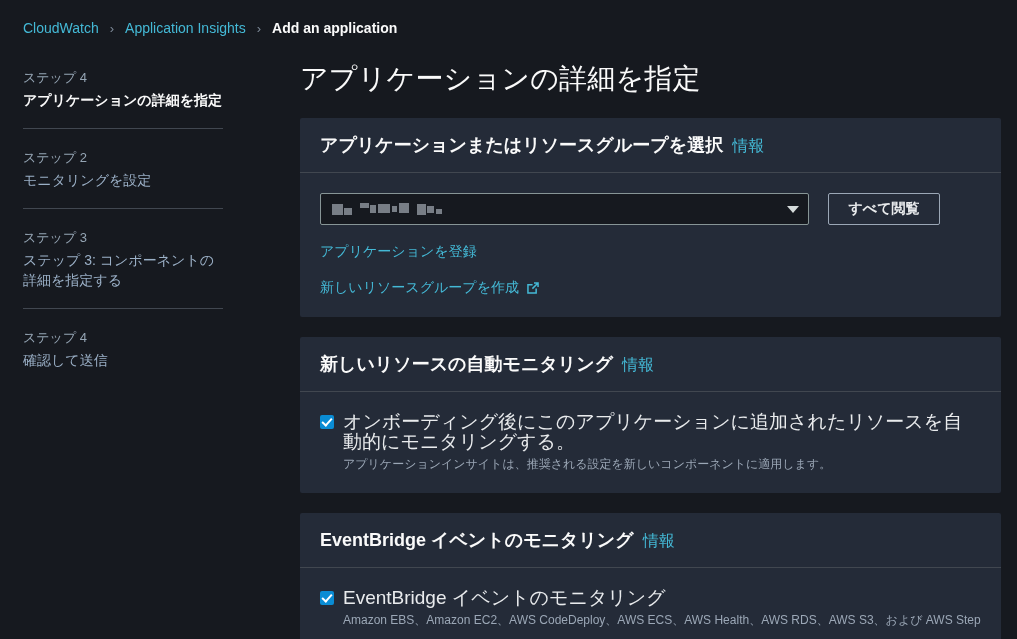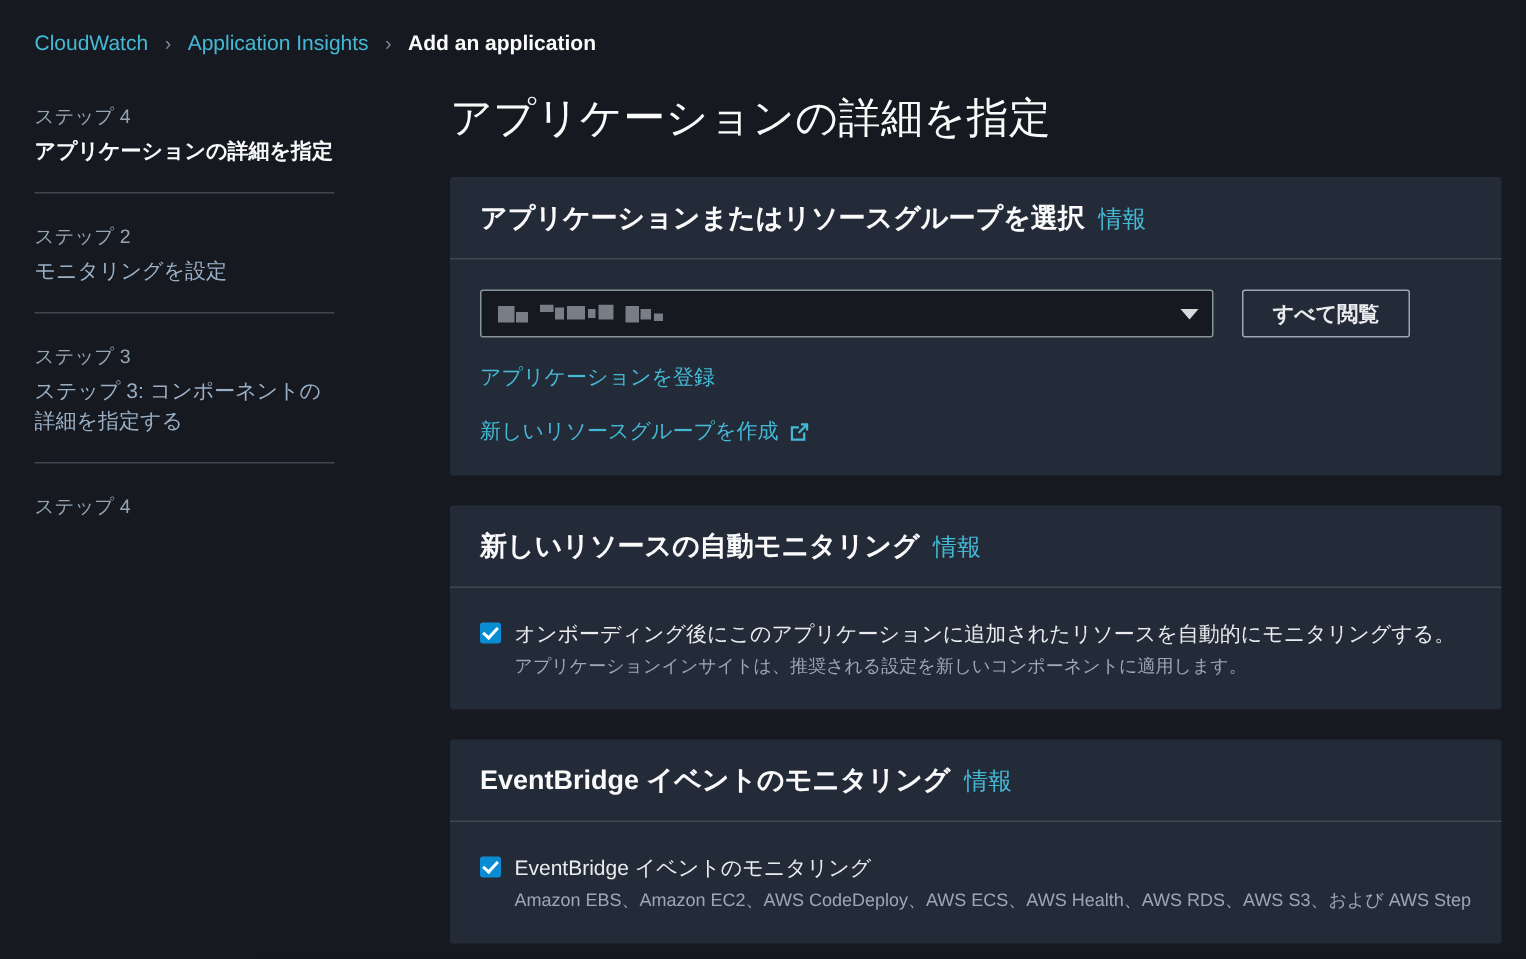--- a/index.html
+++ b/index.html
@@ -167,21 +167,21 @@
     margin-left: 8px;
   }
   .btn {
     height: 32px;
     min-width: 112px;
     padding: 0 18px;
     background: transparent;
     border: 1px solid #9ba7b6;
     border-radius: 2px;
     color: #e9ebed;
-    font-family: Liberation Sans, sans-serif;
+    font-family: Liberation Serif, serif;
     font-size: 14px;
     font-weight: bold;
     cursor: pointer;
     line-height: 30px;
   }
 
   .link-row { margin-top: 18px; }
   .link-row:first-of-type { margin-top: 20px; }
   .text-link {
     color: #44b9d6;
@@ -213,21 +213,21 @@
     content: "";
     position: absolute;
     left: 4px; top: 1px;
     width: 4px; height: 8px;
     border: solid #ffffff;
     border-width: 0 2px 2px 0;
     transform: rotate(42deg);
   }
   .check-labels { min-width: 0; }
   .check-label {
-    font-size: 14px;
+    font-size: 19px;
     color: #e9ebed;
     line-height: 20px;
   }
   .check-desc {
     font-size: 12px;
     color: #9ba7b6;
     line-height: 18px;
     margin-top: 3px;
   }
 </style>
@@ -259,20 +259,21 @@
     <div class="step-divider"></div>
 
     <div class="step">
       <div class="step-num">ステップ 3</div>
       <div class="step-title">ステップ 3: コンポーネントの詳細を指定する</div>
     </div>
     <div class="step-divider"></div>
 
     <div class="step">
       <div class="step-num">ステップ 4</div>
+      <div class="step-title">確認して送信</div>
     </div>
 
   </aside>
 
   <main class="main">
 
     <h1 class="page-title">アプリケーションの詳細を指定</h1>
 
     <section class="card">
       <div class="card-header">

